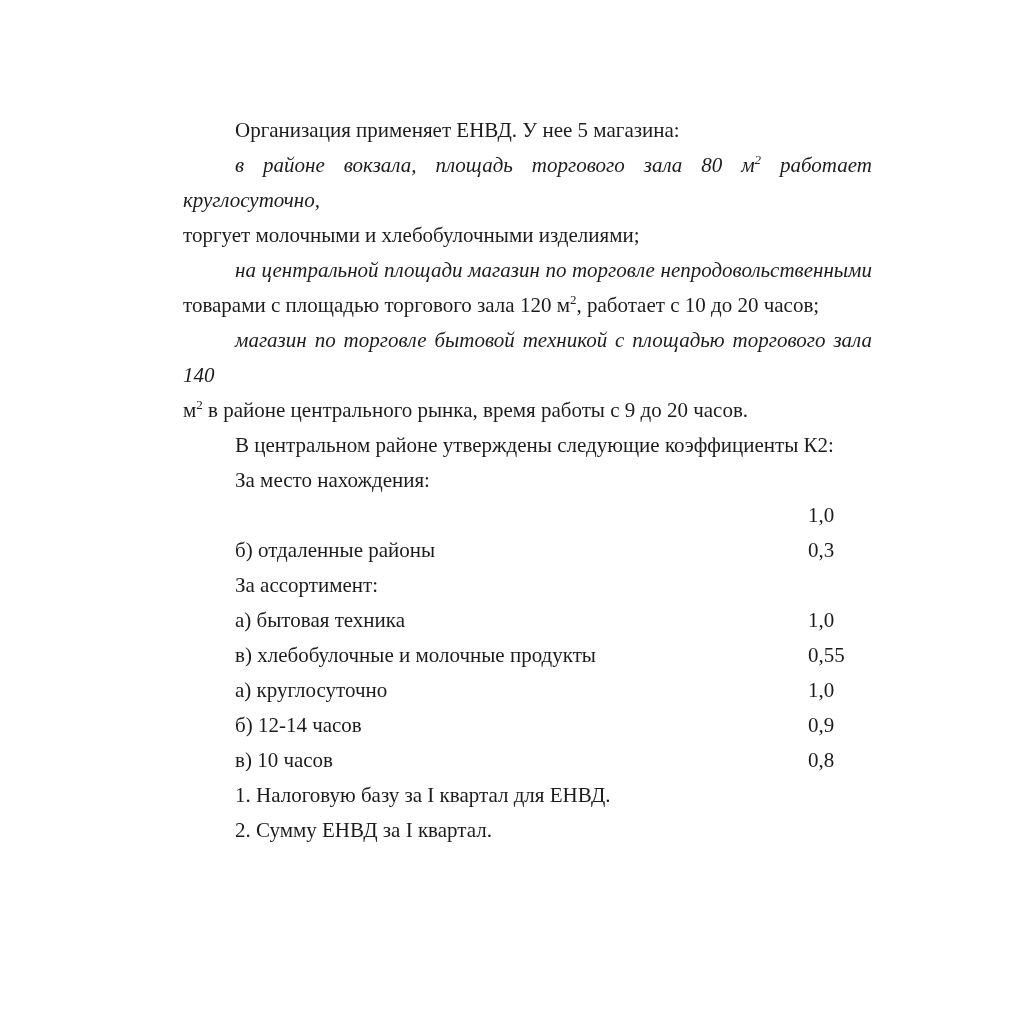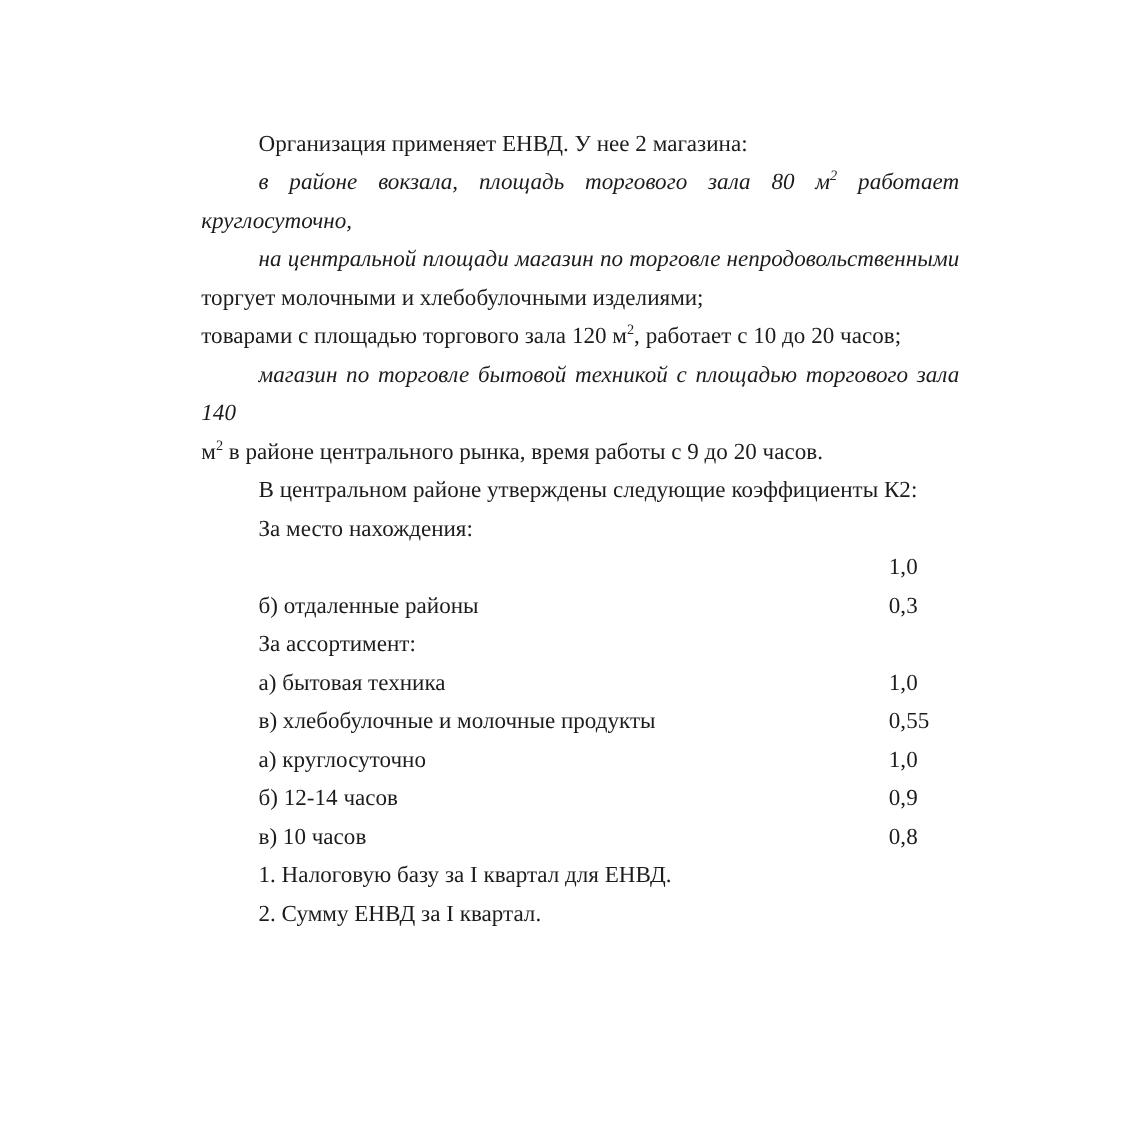--- a/index.html
+++ b/index.html
@@ -37,26 +37,26 @@
     font-size: 0.62em;
     vertical-align: super;
     line-height: 0;
   }
 </style>
 </head>
 <body>
 
 <div class="doc">
 
-  <div class="line ind"><span>Организация применяет ЕНВД. У нее 2 магазина:</span></div>
+  <div class="line ind"><span>Организация применяет ЕНВД. У нее 5 магазина:</span></div>
 
   <div class="line ind just"><span>в районе вокзала, площадь торгового зала 80 м</span><sup>2</sup><span> работает круглосуточно,</span></div>
+  <div class="line"><span>торгует молочными и хлебобулочными изделиями;</span></div>
+
   <div class="line ind just"><span>на центральной площади магазин по торговле непродовольственными</span></div>
-
-  <div class="line"><span>торгует молочными и хлебобулочными изделиями;</span></div>
   <div class="line"><span>товарами с площадью торгового зала 120 м</span><sup>2</sup><span>, работает с 10 до 20 часов;</span></div>
 
   <div class="line ind just"><span>магазин по торговле бытовой техникой с площадью торгового зала 140</span></div>
   <div class="line"><span>м</span><sup>2</sup><span> в районе центрального рынка, время работы с 9 до 20 часов.</span></div>
 
   <div class="line ind"><span>В центральном районе утверждены следующие коэффициенты К2:</span></div>
 
   <div class="line ind"><span>За место нахождения:</span></div>
 
   <div class="line ind row">

